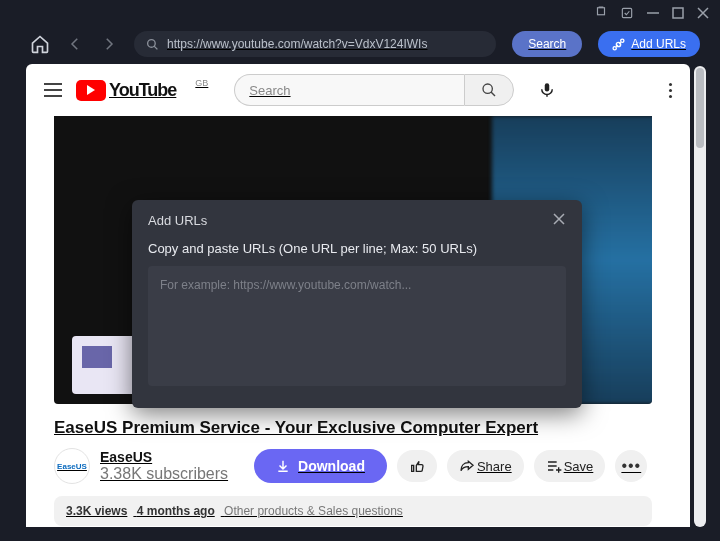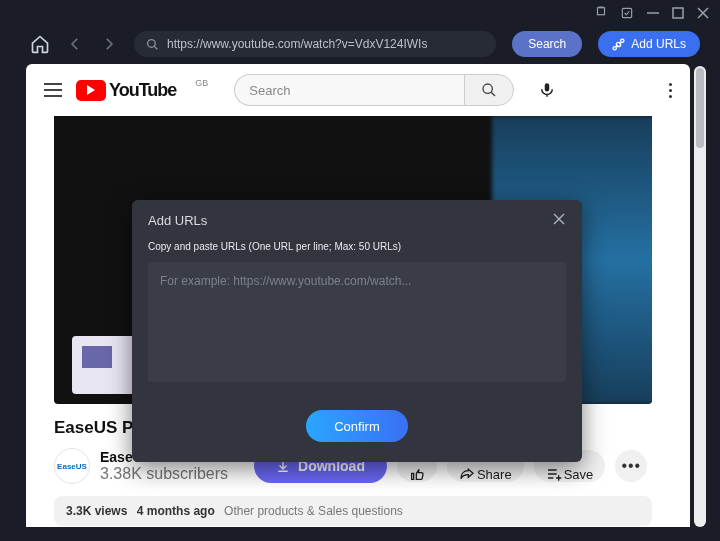--- a/index.html
+++ b/index.html
@@ -1,17 +1,17 @@
 <!DOCTYPE html>
 <html><head>
 <meta charset="utf-8">
 <style>
   * { box-sizing: border-box; margin:0; padding:0; font-family: Arial, "Segoe UI", sans-serif; }
   body { width:720px; height:541px; overflow:hidden; background:#181b24; position:relative; }
-  .app-window { width:100%; height:100%; background:#1a1d27; display:flex; flex-direction:column; }
+  .app-window { width:100%; height:100%; background:#1a1d27; display:flex; flex-direction:column;text-decoration:underline; }
   .titlebar { height:24px; display:flex; justify-content:flex-end; align-items:center; padding:2px 10px 0; gap:12px; color:#9aa0aa; }
   .titlebar span { display:flex; align-items:center; justify-content:center; }
 
   .app-toolbar { height:40px; display:flex; align-items:center; padding:0 20px 0 30px; gap:16px; color:#9aa0aa; }
   .home-btn, .back-btn, .fwd-btn { display:flex; align-items:center; justify-content:center; }
   .url-bar { flex:1; display:flex; align-items:center; background:#272b36; border-radius:14px; height:26px; padding:0 12px; gap:8px; }
   .url-bar input { flex:1; background:transparent; border:none; outline:none; color:#bac0ca; font-size:12px; }
   .srch-btn { background:#5a73c8; color:#fff; border:none; border-radius:14px; height:26px; padding:0 16px; font-size:12px; cursor:pointer; }
   .add-urls-btn { background:#3a6ff0; color:#fff; border:none; border-radius:14px; height:26px; padding:0 14px; font-size:12px; display:flex; align-items:center; gap:6px; cursor:pointer; }
 
@@ -46,34 +46,34 @@
   .video-card-mid::after { content:""; position:absolute; bottom:0; left:10px; right:10px; height:14px; background:#fff; border-radius:3px; }
 
   .video-title { margin:14px 28px 4px; font-size:17px; font-weight:700; color:#111; }
   .meta-row { margin:10px 28px 4px; display:flex; align-items:center; gap:10px; }
   .channel-av { width:36px; height:36px; border-radius:50%; background:#fff; border:1px solid #e3e3e3; display:flex; align-items:center; justify-content:center; font-size:8px; font-weight:700; color:#0b6bbf; }
   .channel-col { display:flex; flex-direction:column; }
   .channel-name { font-size:14px; font-weight:600; color:#111; }
   .channel-subs { font-size:16px; color:#777; }
   .subscribe-btn { margin-left:10px; background:#111; color:#fff; border:none; border-radius:18px; height:32px; padding:0 16px; font-size:13px; font-weight:600; }
   .download-btn { margin-left:16px; background:#6a67f3; color:#fff; border:none; border-radius:18px; height:34px; padding:0 22px; font-size:14px; font-weight:600; display:flex; align-items:center; gap:8px; }
-  .pill { background:#f0f0f0; border-radius:18px; height:32px; padding:0 12px; display:flex; align-items:flex-end; gap:2px; font-size:13px; color:#222; }
+  .pill { background:#f0f0f0; border-radius:18px; height:32px; padding:0 12px; display:flex; align-items:center; gap:2px; font-size:13px; color:#222; }
   .kebab-round { width:32px; height:32px; border-radius:50%; background:#f0f0f0; display:flex; align-items:center; justify-content:center; }
   .kebab-round span { font-size:16px; color:#333; letter-spacing:1px; }
 
   .desc-row { margin:12px 28px 0; background:#f1f1f1; border-radius:8px; padding:8px 12px; font-size:12px; color:#333; }
   .desc-row .bold { font-weight:600; margin-right:6px; }
   .desc-row .faint { color:#777; }
 
   
   .modal { position:absolute; left:106px; top:136px; width:450px; background:#32353e; border-radius:6px; box-shadow:0 6px 24px rgba(0,0,0,.5); color:#d8dadf; z-index:50; }
   .modal-hd { display:flex; align-items:center; justify-content:space-between; padding:12px 16px; font-size:13px; }
   .modal-close { color:#a8abb3; cursor:pointer; }
   .modal-body { padding:0 16px 18px; }
-  .modal-instr { font-size:10px; color:#e8eaef; margin-bottom:10px; }
+  .modal-instr { font-size:13px; color:#e8eaef; margin-bottom:10px; }
   .modal-ta { width:100%; height:120px; background:#3a3d47; border:none; border-radius:4px; resize:none; padding:12px; color:#c8cacf; font-size:12px; outline:none; }
   .modal-ta::placeholder { color:#7d8089; }
   .modal-ft { display:flex; justify-content:center; padding:6px 0 20px; }
   .confirm-btn { background:linear-gradient(90deg,#2aa6ff,#3a6ff5); color:#fff; border:none; border-radius:18px; height:32px; padding:0 28px; font-size:13px; font-weight:500; cursor:pointer; }
 </style>
 </head>
 <body>
 
 <div class="app-window">
 
@@ -232,23 +232,20 @@
           <span class="modal-close">
             <svg width="14" height="14">
                 <path d="M2 2l10 10M12 2L2 12" stroke="#a8abb3" stroke-width="1.5"></path>
               </svg>
           </span>
         </div>
         <div class="modal-body">
           <div class="modal-instr">Copy and paste URLs (One URL per line; Max: 50 URLs)</div>
           <textarea class="modal-ta" placeholder="For example: https://www.youtube.com/watch..." style=""></textarea>
         </div>
-        <div class="modal-ft">
-          <button class="confirm-btn">Confirm</button>
-        </div>
       </div>
 
     </div>
     <div class="outer-scroll">
         <div class="outer-thumb"></div>
       </div>
   </div>
 
 </div>
 

